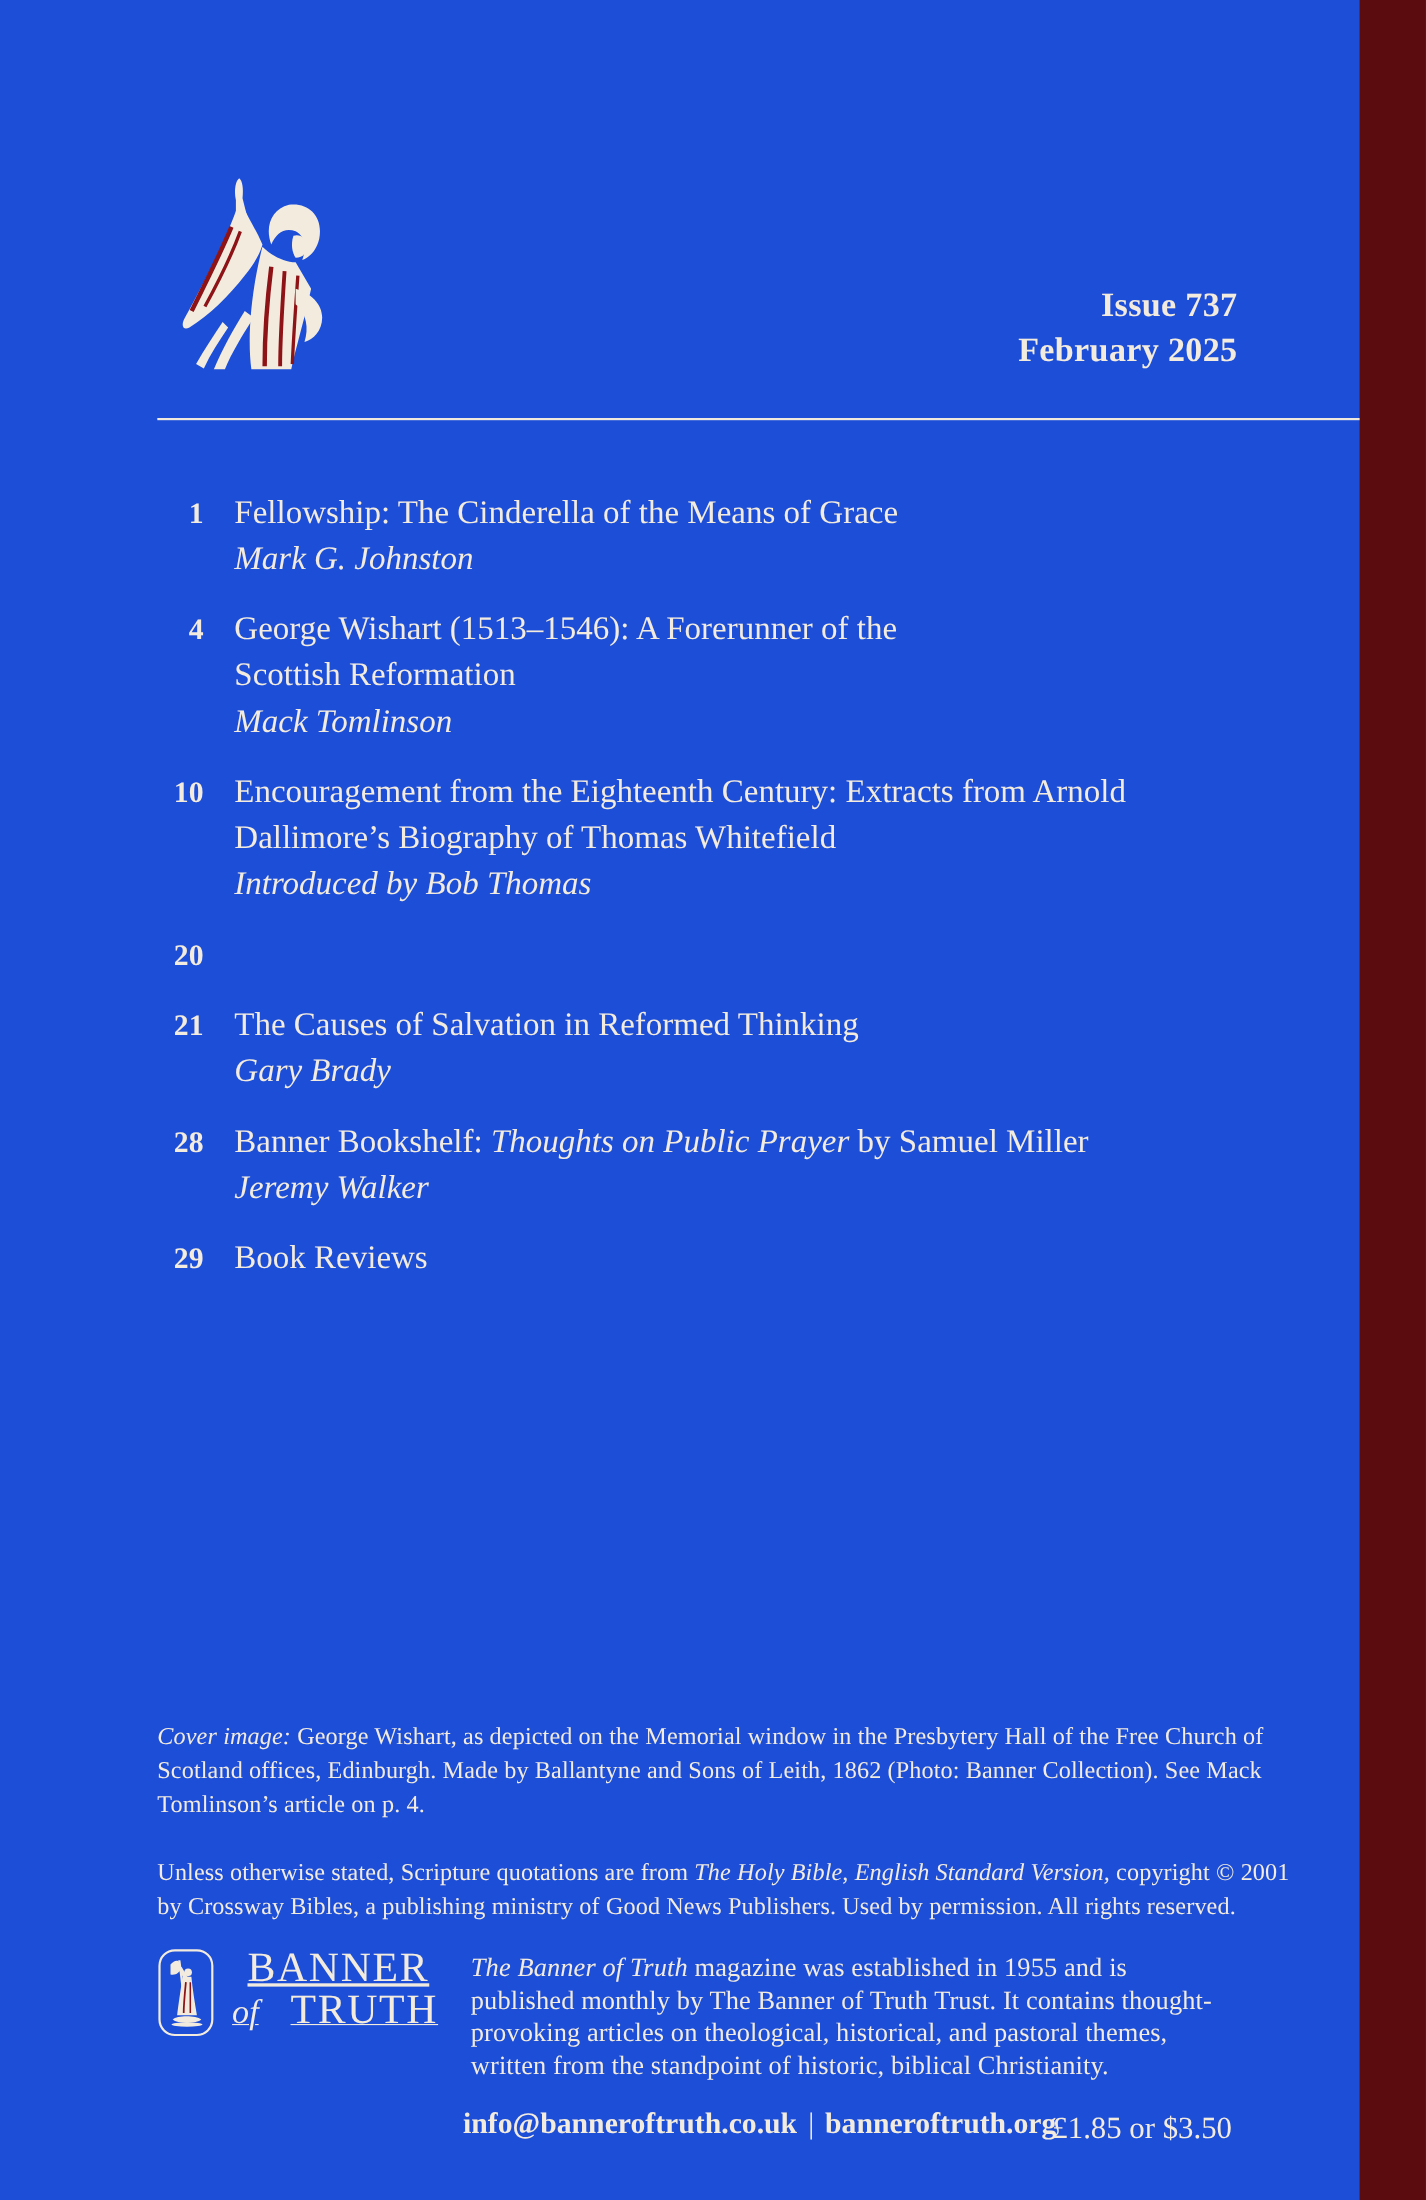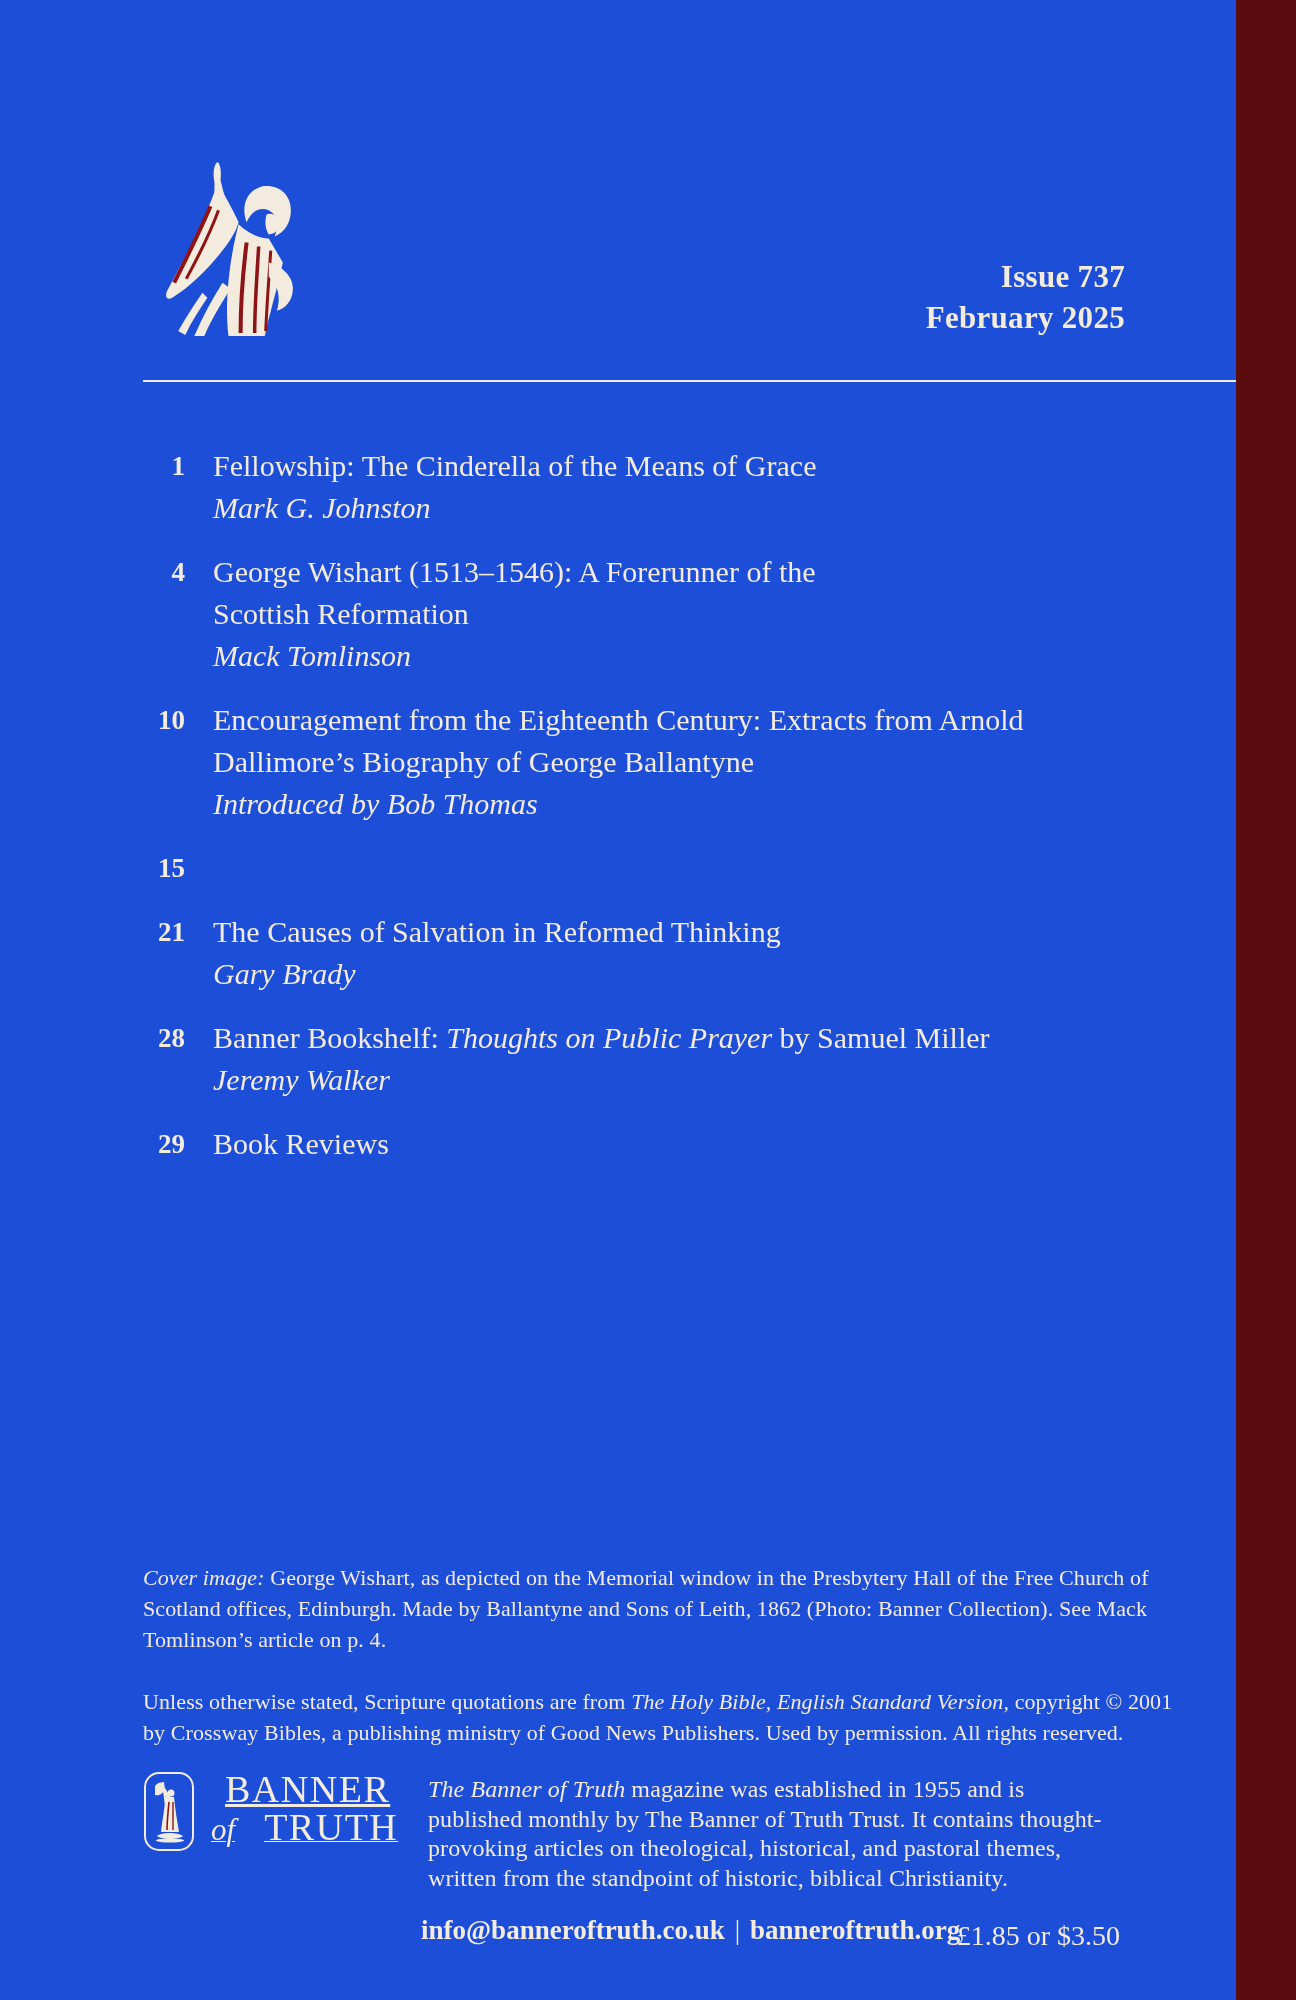--- a/index.html
+++ b/index.html
@@ -101,26 +101,26 @@
         <div class="toc-body">
           <div class="toc-line"><span>George Wishart (1513–1546): A Forerunner of the</span></div>
           <div class="toc-line"><span>Scottish Reformation</span></div>
           <div class="toc-author">Mack Tomlinson</div>
         </div>
       </div>
       <div class="toc-entry">
         <div class="toc-num">10</div>
         <div class="toc-body">
           <div class="toc-line"><span>Encouragement from the Eighteenth Century: Extracts from Arnold</span></div>
-          <div class="toc-line"><span>Dallimore’s Biography of George Ballantyne</span></div>
+          <div class="toc-line"><span>Dallimore’s Biography of Thomas Whitefield</span></div>
           <div class="toc-author">Introduced by Bob Thomas</div>
         </div>
       </div>
       <div class="toc-entry">
-        <div class="toc-num">15</div>
+        <div class="toc-num">20</div>
       </div>
       <div class="toc-entry">
         <div class="toc-num">21</div>
         <div class="toc-body">
           <div class="toc-line"><span>The Causes of Salvation in Reformed Thinking</span></div>
           <div class="toc-author">Gary Brady</div>
         </div>
       </div>
       <div class="toc-entry">
         <div class="toc-num">28</div>

